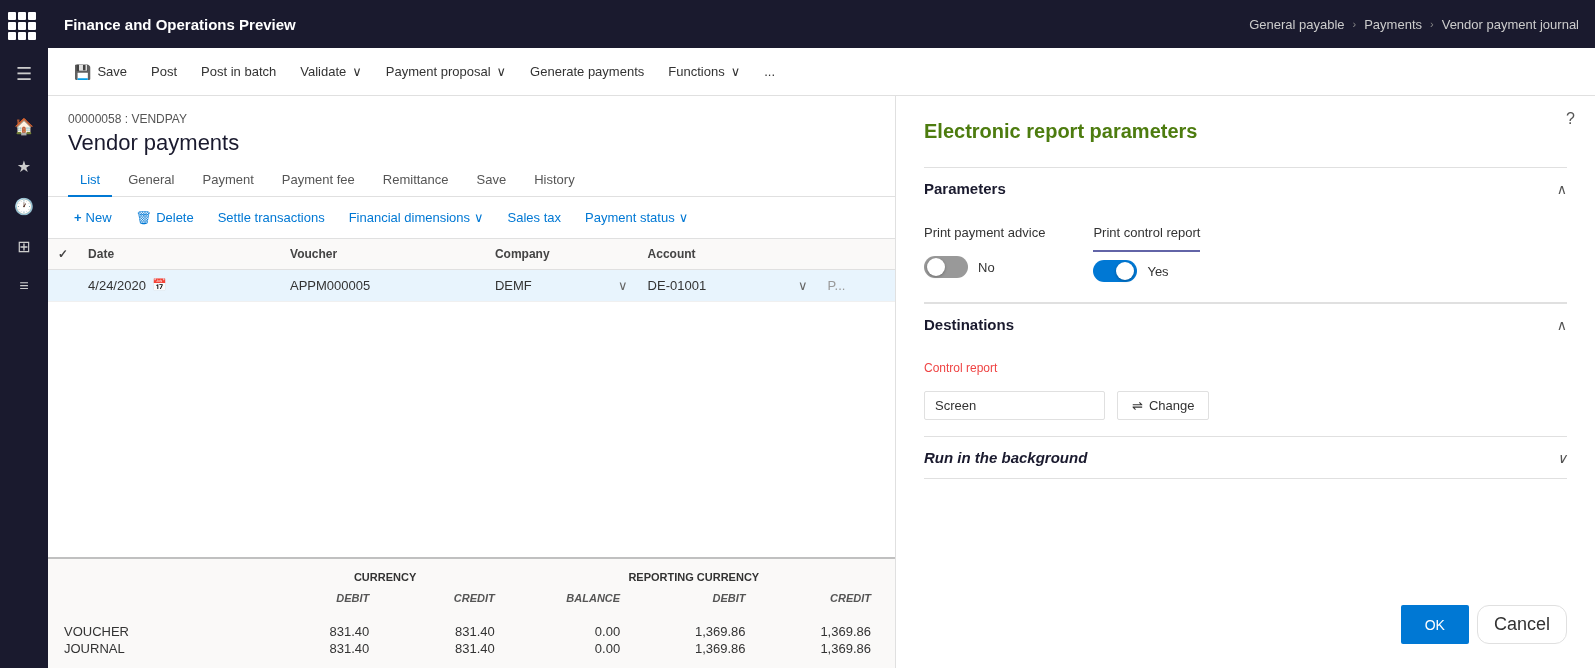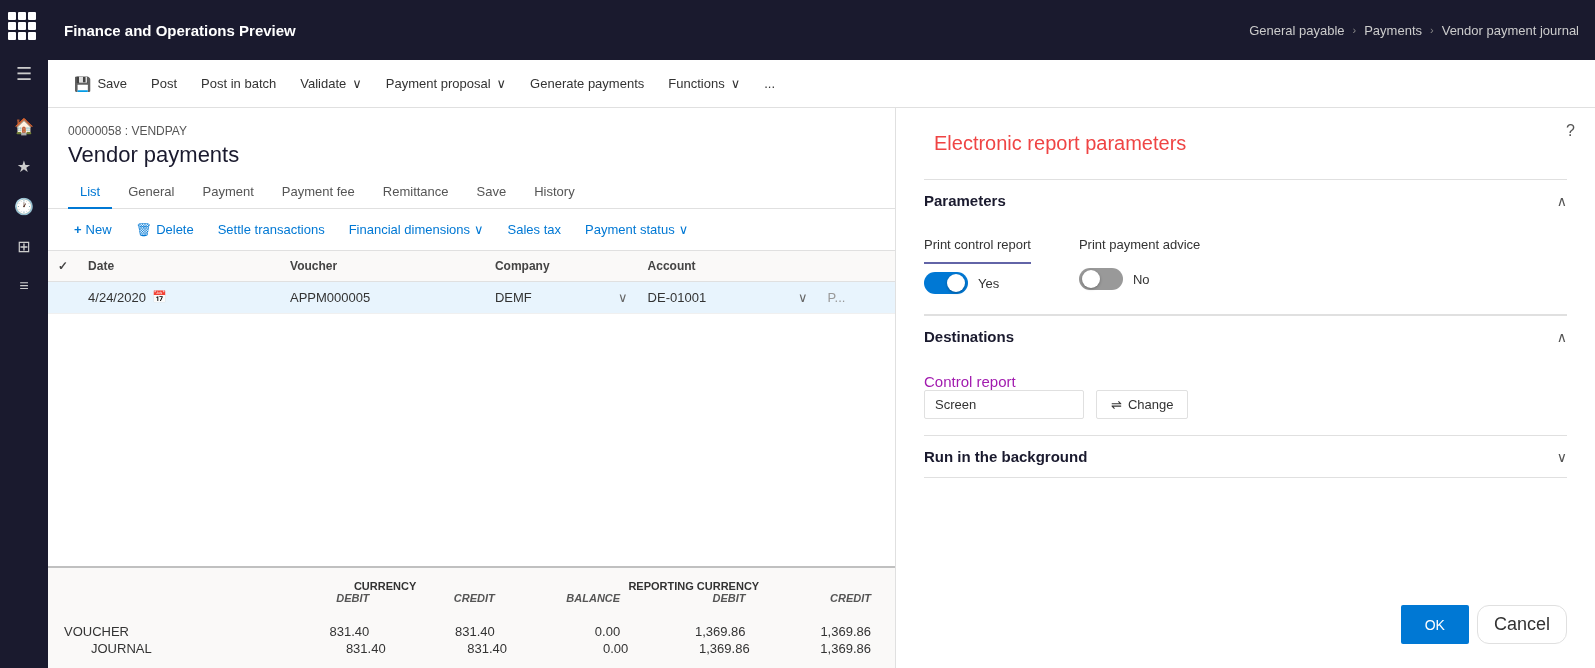--- a/index.html
+++ b/index.html
@@ -35,21 +35,21 @@
       flex-direction: column;
       overflow: hidden;
     }
 
     
     .topbar {
       background: #1a1a2e;
       color: white;
       display: flex;
       align-items: center;
-      height: 60px;
+      height: 48px;
       padding: 0 16px;
       gap: 12px;
     }
     .topbar-grid-icon {
       width: 28px;
       height: 28px;
       display: grid;
       grid-template-columns: repeat(3, 8px);
       grid-template-rows: repeat(3, 8px);
       gap: 2px;
@@ -215,24 +215,23 @@
     .report-panel {
       flex: 1;
       background: white;
       display: flex;
       flex-direction: column;
       padding: 24px 28px;
       overflow-y: auto;
     }
     .report-title {
       font-size: 20px;
-      font-weight: 400;
-      color: #ef4444;
+      font-weight: 700;
+      color: #4d7c0f;
       margin-bottom: 24px;
-      margin-left: 10px;
     }
 
     .section-header {
       display: flex;
       align-items: center;
       justify-content: space-between;
       padding: 12px 0;
       border-top: 1px solid #e0e0e0;
       cursor: pointer;
     }
@@ -299,36 +298,36 @@
       background: #6264a7;
       width: 100%;
       margin-top: 2px;
     }
 
     
     .destinations-content {
       padding: 16px 0;
     }
     .dest-label {
-      font-size: 15px;
-      color: #a21caf;
-      margin-bottom: 0;
+      font-size: 12px;
+      color: #ef4444;
+      margin-bottom: 16px;
     }
     .dest-row {
       display: flex;
       align-items: center;
       gap: 12px;
     }
     .dest-input {
       border: 1px solid #e0e0e0;
       border-radius: 2px;
       padding: 6px 10px;
       font-size: 13px;
       color: #333;
-      width: 160px;
+      width: 181px;
       background: white;
     }
     .change-btn {
       display: flex;
       align-items: center;
       gap: 6px;
       padding: 6px 14px;
       border: 1px solid #e0e0e0;
       background: white;
       cursor: pointer;
@@ -341,20 +340,21 @@
     .run-section {
       border-top: 1px solid #e0e0e0;
       border-bottom: 1px solid #e0e0e0;
     }
     .run-header {
       display: flex;
       align-items: flex-end;
       justify-content: space-between;
       padding: 12px 0;
       cursor: pointer;
+      font-style: italic;
     }
     .run-title {
       font-size: 15px;
       font-weight: 600;
       color: #1a1a2e;
     }
 
     
     .report-footer {
       margin-top: auto;
@@ -540,21 +540,21 @@
               </td>
               <td style="color:#999;">P...</td>
             </tr>
           </tbody>
         </table>
       </div>
 
       <div class="summary-footer">
         <div style="display:flex; align-items:flex-start; gap:8px;">
           <div style="flex:1;">
-            <div style="display:flex; margin-bottom:0;">
+            <div style="display:flex; margin-bottom:9px;">
               <div style="flex:0.8;"></div>
               <div style="flex:1; font-size:11px; font-weight:700; color:#333; text-transform:uppercase; text-align:center;">CURRENCY</div>
               <div style="flex:1.5; font-size:11px; font-weight:700; color:#333; text-transform:uppercase; text-align:center;">REPORTING CURRENCY</div>
             </div>
             <div style="display:flex; margin-bottom:20px;font-style:italic;">
               <div style="flex:0.8;"></div>
               <div style="flex:0.5; font-size:11px; font-weight:600; color:#555; text-align:right; padding-right:8px;">DEBIT</div>
               <div style="flex:0.5; font-size:11px; font-weight:600; color:#555; text-align:right; padding-right:8px;">CREDIT</div>
               <div style="flex:0.5; font-size:11px; font-weight:600; color:#555; text-align:right; padding-right:8px;">BALANCE</div>
               <div style="flex:0.5; font-size:11px; font-weight:600; color:#555; text-align:right; padding-right:8px;">DEBIT</div>
@@ -564,21 +564,21 @@
             <div style="display:flex; margin-bottom:2px;">
               <div style="flex:0.8; font-size:13px; font-weight:500; color:#333;">VOUCHER</div>
               <div style="flex:0.5; font-size:13px; color:#333; text-align:right; padding-right:8px;">831.40</div>
               <div style="flex:0.5; font-size:13px; color:#333; text-align:right; padding-right:8px;">831.40</div>
               <div style="flex:0.5; font-size:13px; color:#333; text-align:right; padding-right:8px;">0.00</div>
               <div style="flex:0.5; font-size:13px; color:#333; text-align:right; padding-right:8px;">1,369.86</div>
               <div style="flex:0.5; font-size:13px; color:#333; text-align:right; padding-right:8px;">1,369.86</div>
             </div>
 
             <div style="display:flex;">
-              <div style="flex:0.8; font-size:13px; font-weight:500; color:#333;margin-left:27px;">JOURNAL</div>
+              <div style="flex:0.8; font-size:13px; font-weight:500; color:#333;">JOURNAL</div>
               <div style="flex:0.5; font-size:13px; color:#333; text-align:right; padding-right:8px;">831.40</div>
               <div style="flex:0.5; font-size:13px; color:#333; text-align:right; padding-right:8px;">831.40</div>
               <div style="flex:0.5; font-size:13px; color:#333; text-align:right; padding-right:8px;">0.00</div>
               <div style="flex:0.5; font-size:13px; color:#333; text-align:right; padding-right:8px;">1,369.86</div>
               <div style="flex:0.5; font-size:13px; color:#333; text-align:right; padding-right:8px;">1,369.86</div>
             </div>
           </div>
         </div>
       </div>
     </div>
@@ -588,41 +588,41 @@
 
       <h2 class="report-title">Electronic report parameters</h2>
 
       <div class="section-header">
         <span class="section-header-title">Parameters</span>
         <span class="section-chevron">∧</span>
       </div>
 
       <div class="section-content">
         <div class="toggle-group">
+
+          <div class="toggle-item">
+            <div class="toggle-label">Print payment advice</div>
+            <div class="toggle-row" style="margin-top:8px;">
+              <div class="toggle-switch off">
+                <div class="toggle-thumb"></div>
+              </div>
+              <span class="toggle-value">No</span>
+            </div>
+          </div>
 
           <div class="toggle-item">
             <div class="toggle-label">Print control report</div>
             <div class="toggle-underline"></div>
             <div class="toggle-row">
               <div class="toggle-switch on">
                 <div class="toggle-thumb"></div>
               </div>
               <span class="toggle-value">Yes</span>
             </div>
           </div>
-
-          <div class="toggle-item">
-            <div class="toggle-label">Print payment advice</div>
-            <div class="toggle-row" style="margin-top:8px;">
-              <div class="toggle-switch off">
-                <div class="toggle-thumb"></div>
-              </div>
-              <span class="toggle-value">No</span>
-            </div>
-          </div>
         </div>
       </div>
 
       <div style="height:1px; background:#e0e0e0; margin: 4px 0 0 0;"></div>
 
       <div class="section-header">
         <span class="section-header-title">Destinations</span>
         <span class="section-chevron">∧</span>
       </div>
 

